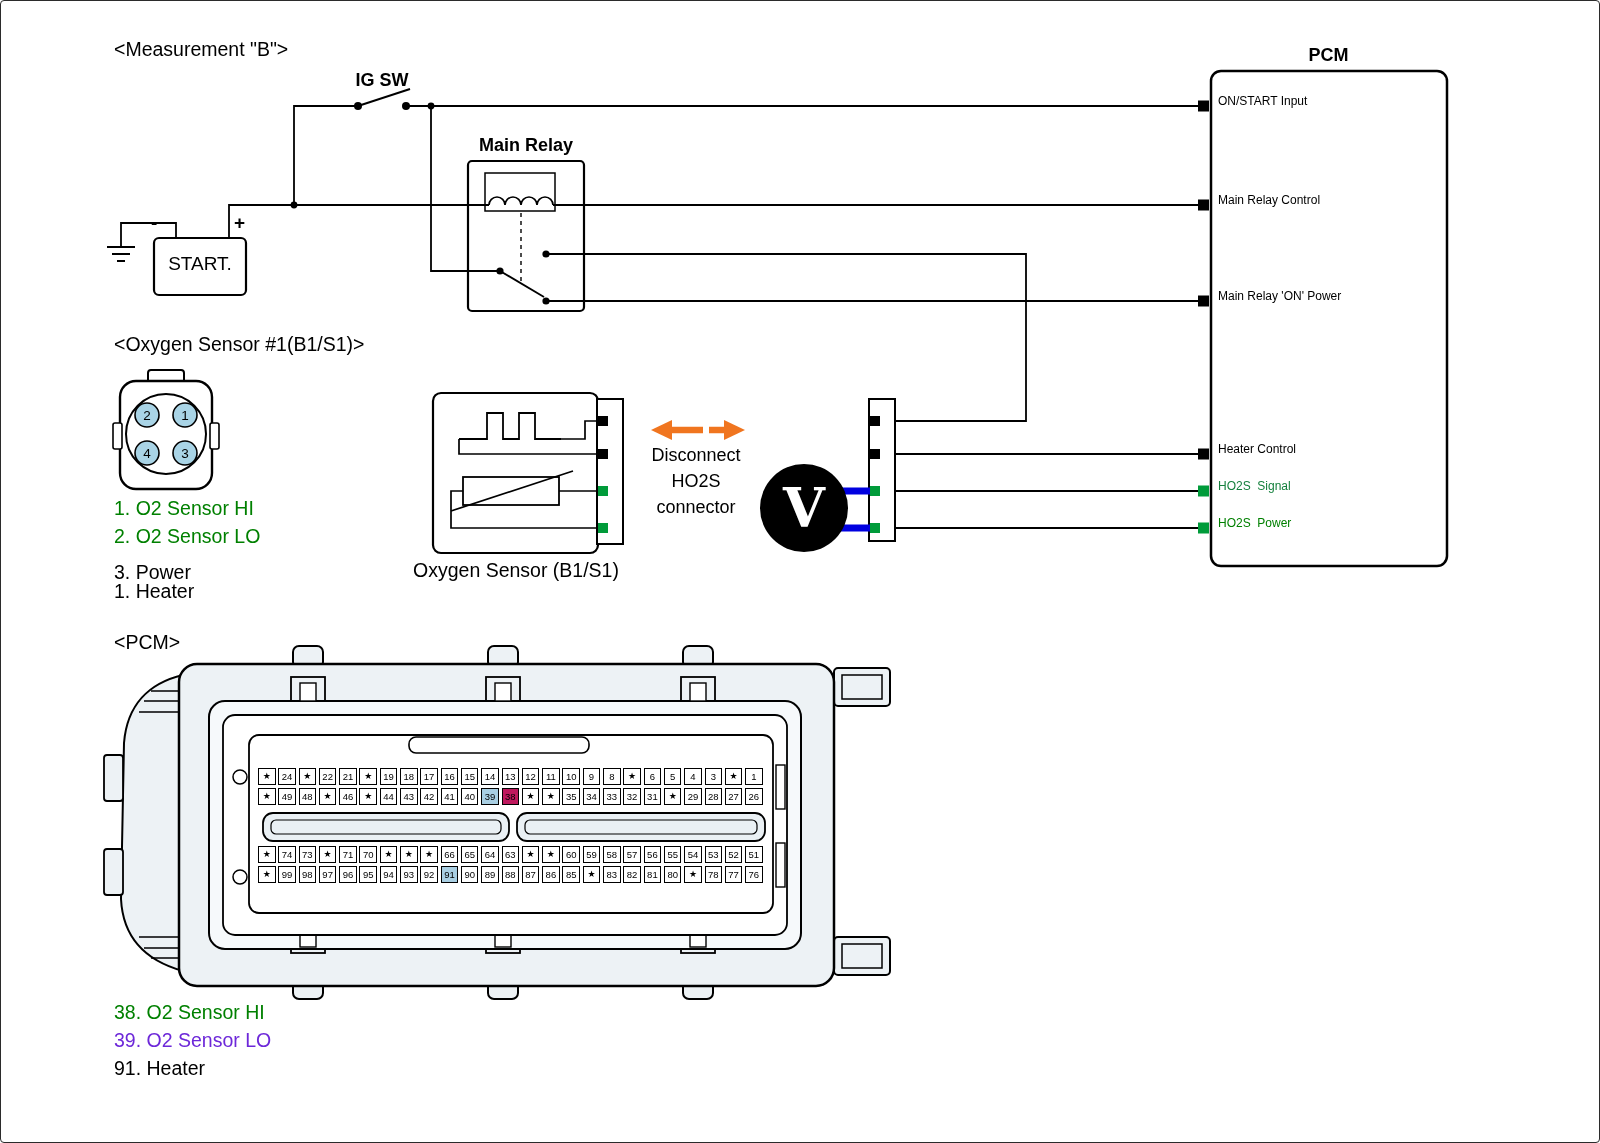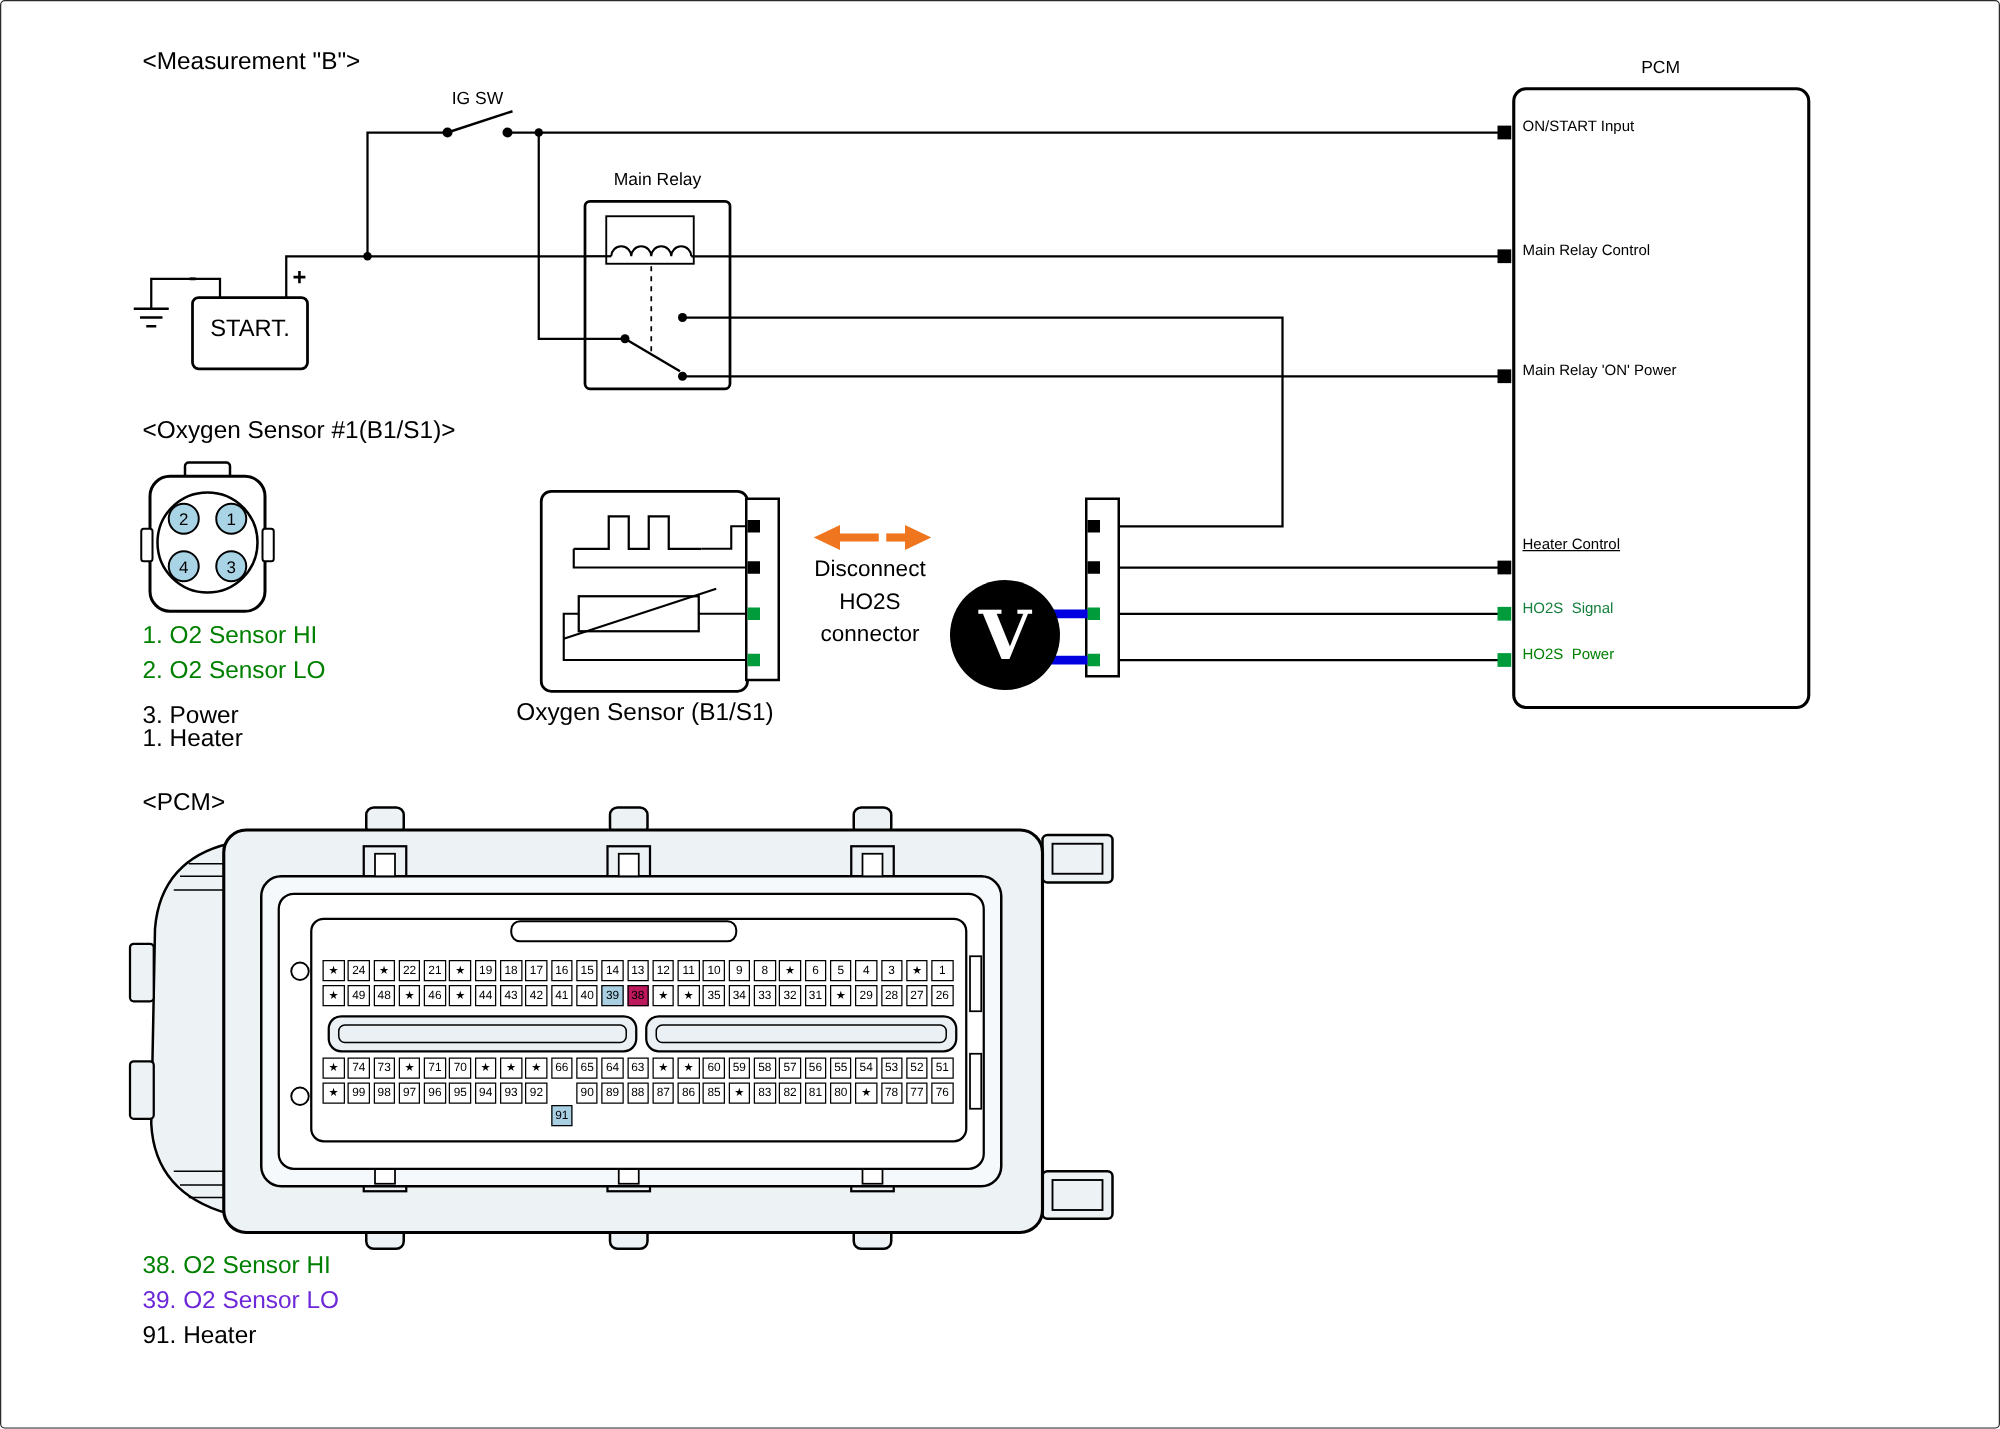--- a/index.html
+++ b/index.html
@@ -5,21 +5,21 @@
   * { margin:0; padding:0; box-sizing:border-box; }
   html,body { background:#fff; }
   .page {
     position:relative; width:1600px; height:1143px; background:#fff;
     border:1.5px solid #2b2b2b; border-radius:4px; overflow:hidden;
     font-family:"Liberation Sans", sans-serif;
   }
   svg.layer { position:absolute; left:0; top:0; }
   .t { position:absolute; color:#000; line-height:1.2; white-space:pre; font-family:"Liberation Sans", sans-serif; }
   .hdr { font-size:19.5px; }
-  .lbl { font-size:14px; }
+  .lbl { font-size:18px;font-weight:bold; }
   .legend { font-size:19.5px; }
   .pcm-pin-label { left:1217px; font-size:12px; }
   .center { text-align:center; }
   .voltmeter {
     position:absolute; left:759px; top:463px; width:88px; height:88px;
     background:#000; border-radius:50%; color:#fff;
     display:flex; align-items:center; justify-content:center;
     font-family:"DejaVu Serif", serif; font-weight:bold; font-size:54px;
   }
   .pin-grid { position:absolute; display:grid; grid-template-columns:repeat(25,17.5px);
@@ -204,21 +204,21 @@
 <div class="t lbl center" style="left:450px; top:134px; width:150px">Main Relay</div>
 <div class="t lbl center" style="left:1265px; top:44px; width:125px">PCM</div>
 
 <div class="t center" style="left:153px; top:252px; width:92px; font-size:19px">START.</div>
 <div class="t" style="left:150px; top:211px; font-size:19px; font-weight:bold">-</div>
 <div class="t" style="left:233px; top:211px; font-size:19px; font-weight:bold">+</div>
 
 <div class="t pcm-pin-label" style="top: 93px; color: rgb(0, 0, 0);">ON/START Input</div>
 <div class="t pcm-pin-label" style="top: 192px; color: rgb(0, 0, 0);">Main Relay Control</div>
 <div class="t pcm-pin-label" style="top: 288px; color: rgb(0, 0, 0);">Main Relay 'ON' Power</div>
-<div class="t pcm-pin-label" style="top: 427px; color: rgb(0, 0, 0); text-decoration: underline;">Heater Control</div>
+<div class="t pcm-pin-label" style="top: 441px; color: rgb(0, 0, 0);">Heater Control</div>
 <div class="t pcm-pin-label" style="top: 478px; color: #15803d;">HO2S  Signal</div>
 <div class="t pcm-pin-label" style="top: 515px; color: rgb(0, 128, 0);">HO2S  Power</div>
 
 <div class="t hdr" style="left:113px; top:332px">&lt;Oxygen Sensor #1(B1/S1)&gt;</div>
 
 <div class="t legend" style="left: 113px; top: 496px; color: rgb(0, 128, 0);">1. O2 Sensor HI</div>
 <div class="t legend" style="left: 113px; top: 524px; color: rgb(0, 128, 0);">2. O2 Sensor LO</div>
 <div class="t legend" style="left: 113px; top: 560px; color: rgb(0, 0, 0);">3. Power</div>
 <div class="t legend" style="left: 113px; top: 579px; color: rgb(0, 0, 0);">1. Heater</div>
 
@@ -314,21 +314,21 @@
       <div class="pin-cell">51</div>
       <div class="pin-cell star">★</div>
       <div class="pin-cell">99</div>
       <div class="pin-cell">98</div>
       <div class="pin-cell">97</div>
       <div class="pin-cell">96</div>
       <div class="pin-cell">95</div>
       <div class="pin-cell">94</div>
       <div class="pin-cell">93</div>
       <div class="pin-cell">92</div>
-      <div class="pin-cell hl" style="background: rgb(169, 207, 227); margin-top: 18px;">91</div>
+      <div class="pin-cell hl" style="background: rgb(169, 207, 227);">91</div>
       <div class="pin-cell">90</div>
       <div class="pin-cell">89</div>
       <div class="pin-cell">88</div>
       <div class="pin-cell">87</div>
       <div class="pin-cell">86</div>
       <div class="pin-cell">85</div>
       <div class="pin-cell star">★</div>
       <div class="pin-cell">83</div>
       <div class="pin-cell">82</div>
       <div class="pin-cell">81</div>

